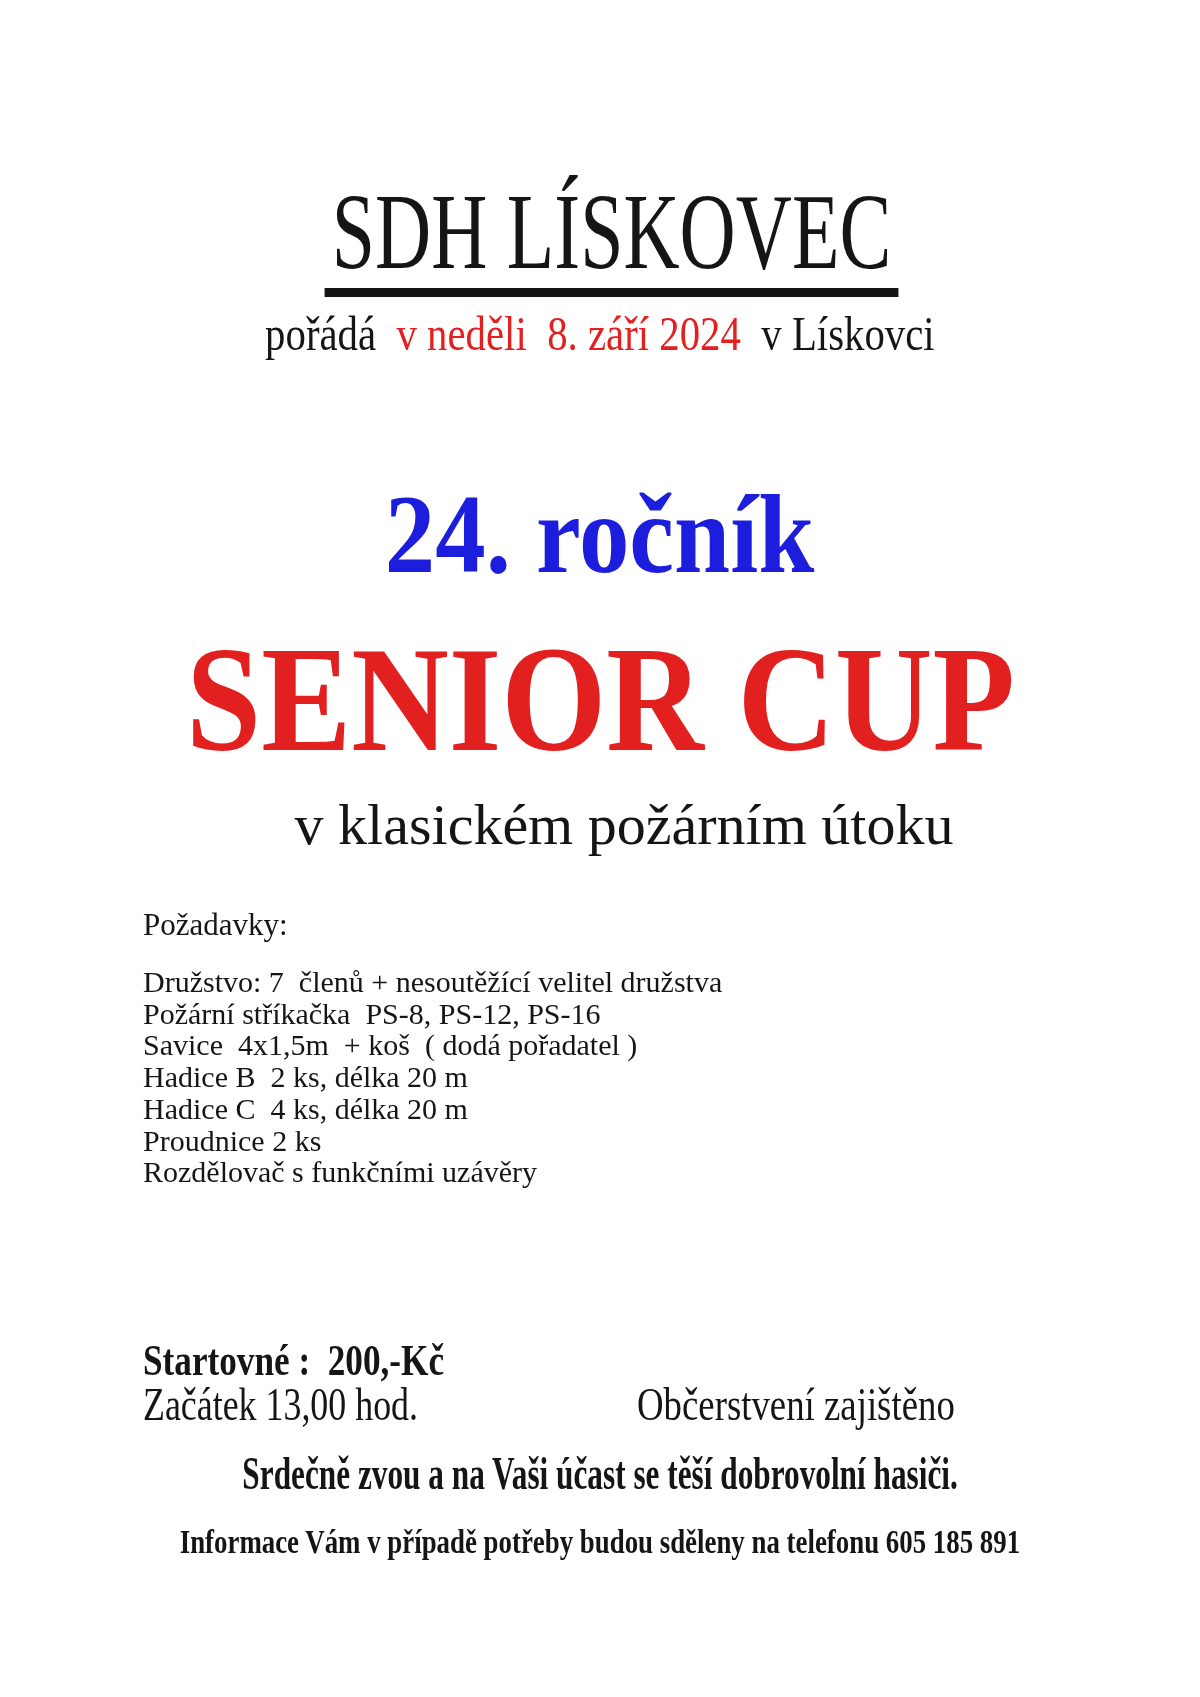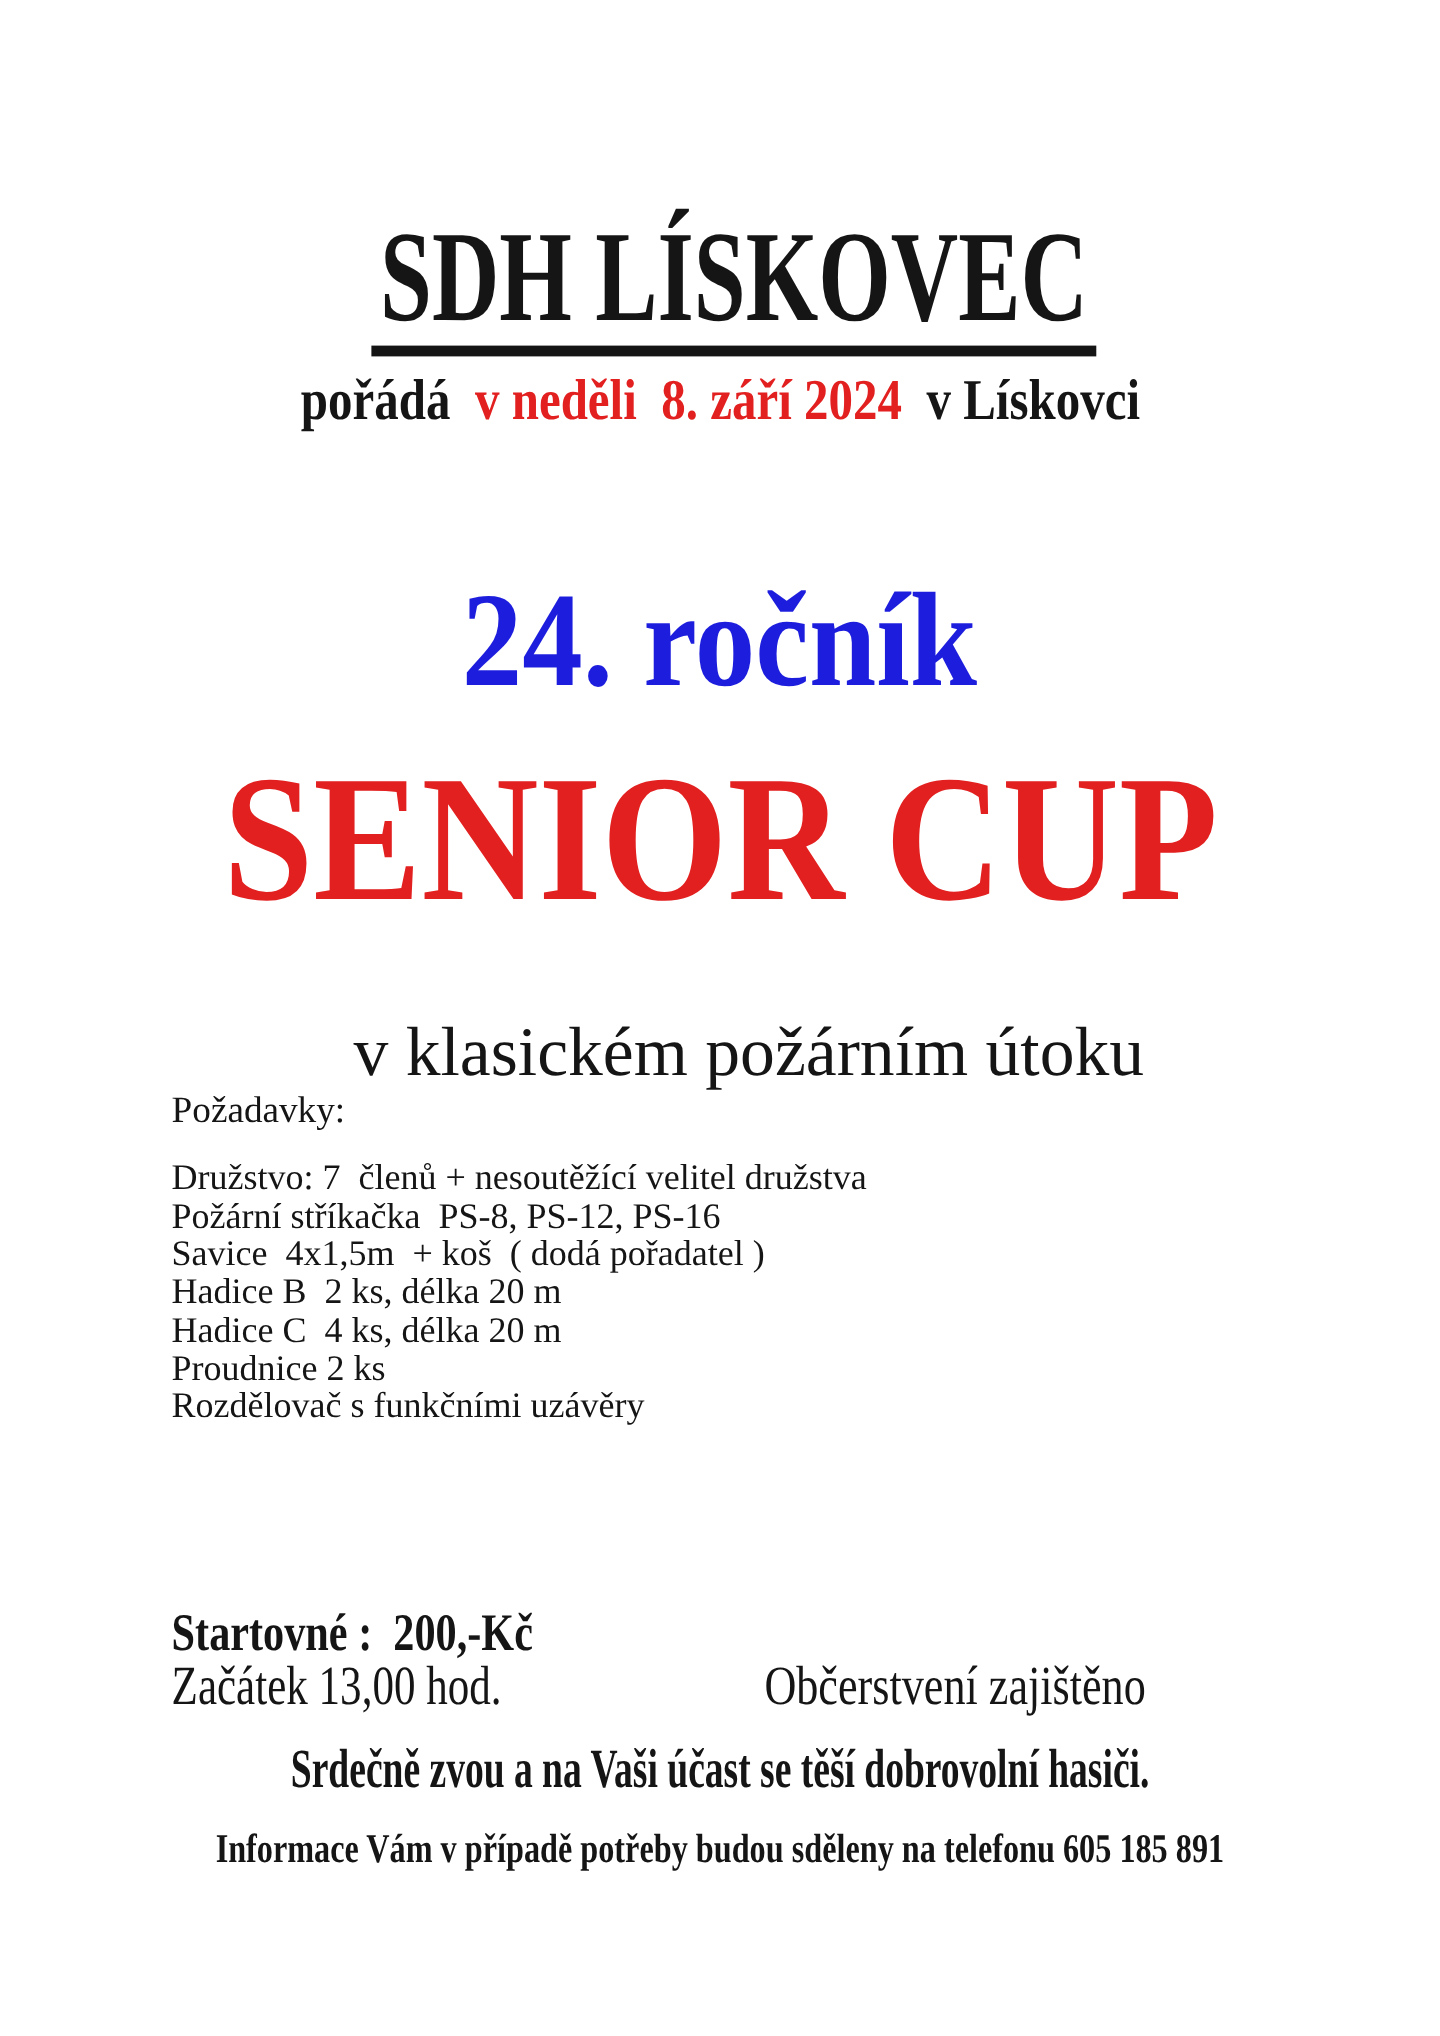--- a/index.html
+++ b/index.html
@@ -11,38 +11,38 @@
     position:relative;
     overflow:hidden;
   }
   .abs{position:absolute;left:0;right:0;}
   .center{text-align:center;}
   .prewrap{white-space:pre-wrap;}
   .squeeze{display:inline-block;transform-origin:center center;}
   .squeeze-left{display:inline-block;transform-origin:left center;}
 
   
-  .title-line{top:178px;font-size:108px;font-weight:bold;line-height:1;padding-left:24px;}
+  .title-line{top:178px;font-size:108px;font-weight:normal;line-height:1;padding-left:24px;}
   .title-line .squeeze{transform:scaleX(0.72);border-bottom:9px solid #141414;padding:0 10px 2px 10px;}
 
   
-  .org-line{top:310px;font-size:48px;font-weight:bold;line-height:1;}
+  .org-line{top:310px;font-size:48px;font-weight:normal;line-height:1;}
   .org-line .squeeze{transform:scaleX(0.85);}
   .org-red{color:#e32020;}
 
   
   .edition-line{top:478px;font-size:112px;font-weight:bold;line-height:1;color:#1d1dde;}
   .edition-line .squeeze{transform:scaleX(0.90);}
 
   
   .event-line{top:624px;font-size:150px;font-weight:bold;line-height:1;color:#e32020;}
   .event-line .squeeze{transform:scaleX(0.90);}
 
   
-  .subtitle-line{top:848px;font-size:58px;line-height:1;margin-left:48px;}
+  .subtitle-line{top:796px;font-size:58px;line-height:1;margin-left:48px;}
 
   
   .req-heading{top:909px;left:143px;right:auto;font-size:31px;line-height:1;}
   .req-list{top:966px;left:143px;right:auto;font-size:30px;line-height:31.7px;}
 
   
   .fee-line{top:1291px;left:143px;right:auto;font-size:44px;font-weight:bold;line-height:1;margin-top:48px;}
   .fee-line .squeeze-left{transform:scaleX(0.80);}
 
   

